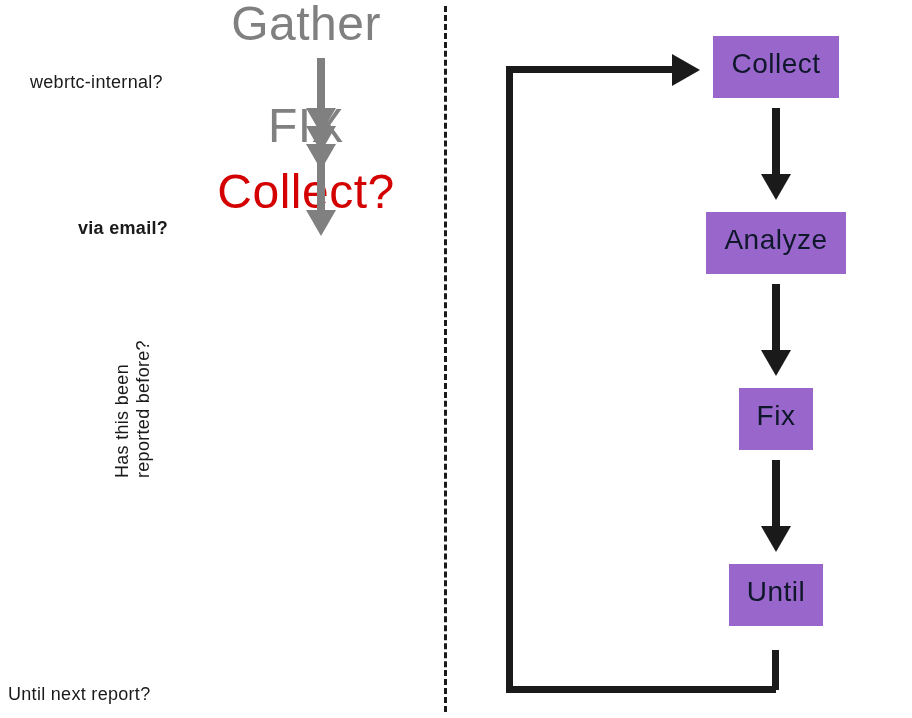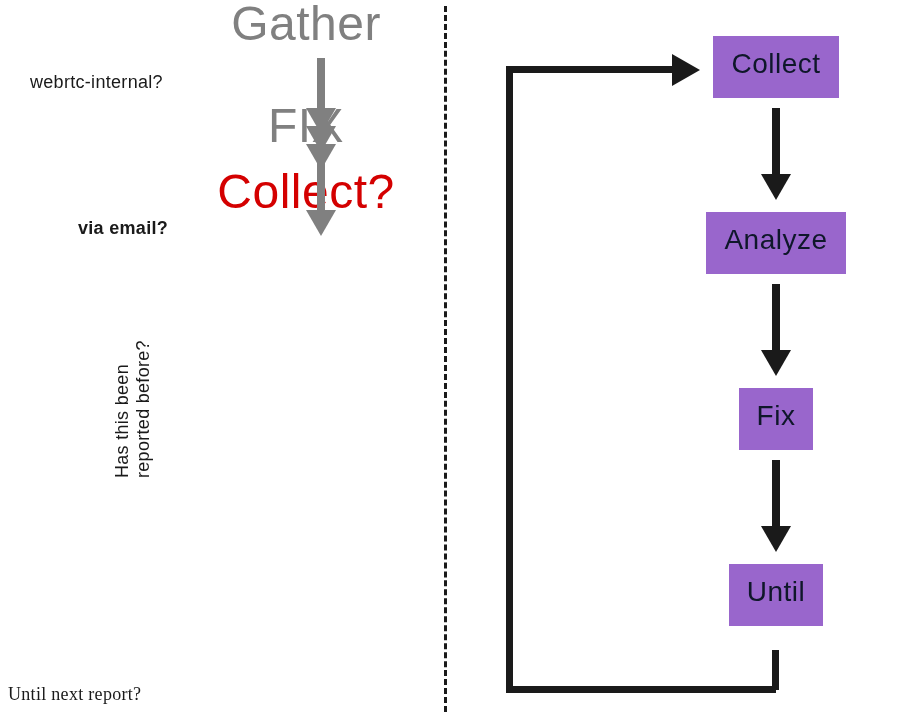--- a/index.html
+++ b/index.html
@@ -167,21 +167,21 @@
             </g>
           </svg>
       </div>
       <div class="step-label red">Collect?</div>
     </div>
 
     <div class="annot" style="left:30px; top:72px;">webrtc-internal?</div>
     <div class="annot" style="left:78px; top:218px;font-weight:bold;">via email?</div>
     <div class="annot rot" style="left:112px; top:478px; white-space:pre;">Has this been
 reported before?</div>
-    <div class="annot" style="left:8px;  top:684px;font-family:Liberation Serif, serif;">Until next report?</div>
+    <div class="annot" style="left:8px;  top:684px;">Until next report?</div>
   </div>
 
   <div class="divider"></div>
 
   <div class="right-col">
 
     <div class="flow-right">
       <div class="box">Collect</div>
       <div class="down-arrow-black">
         <svg width="30" height="92">

